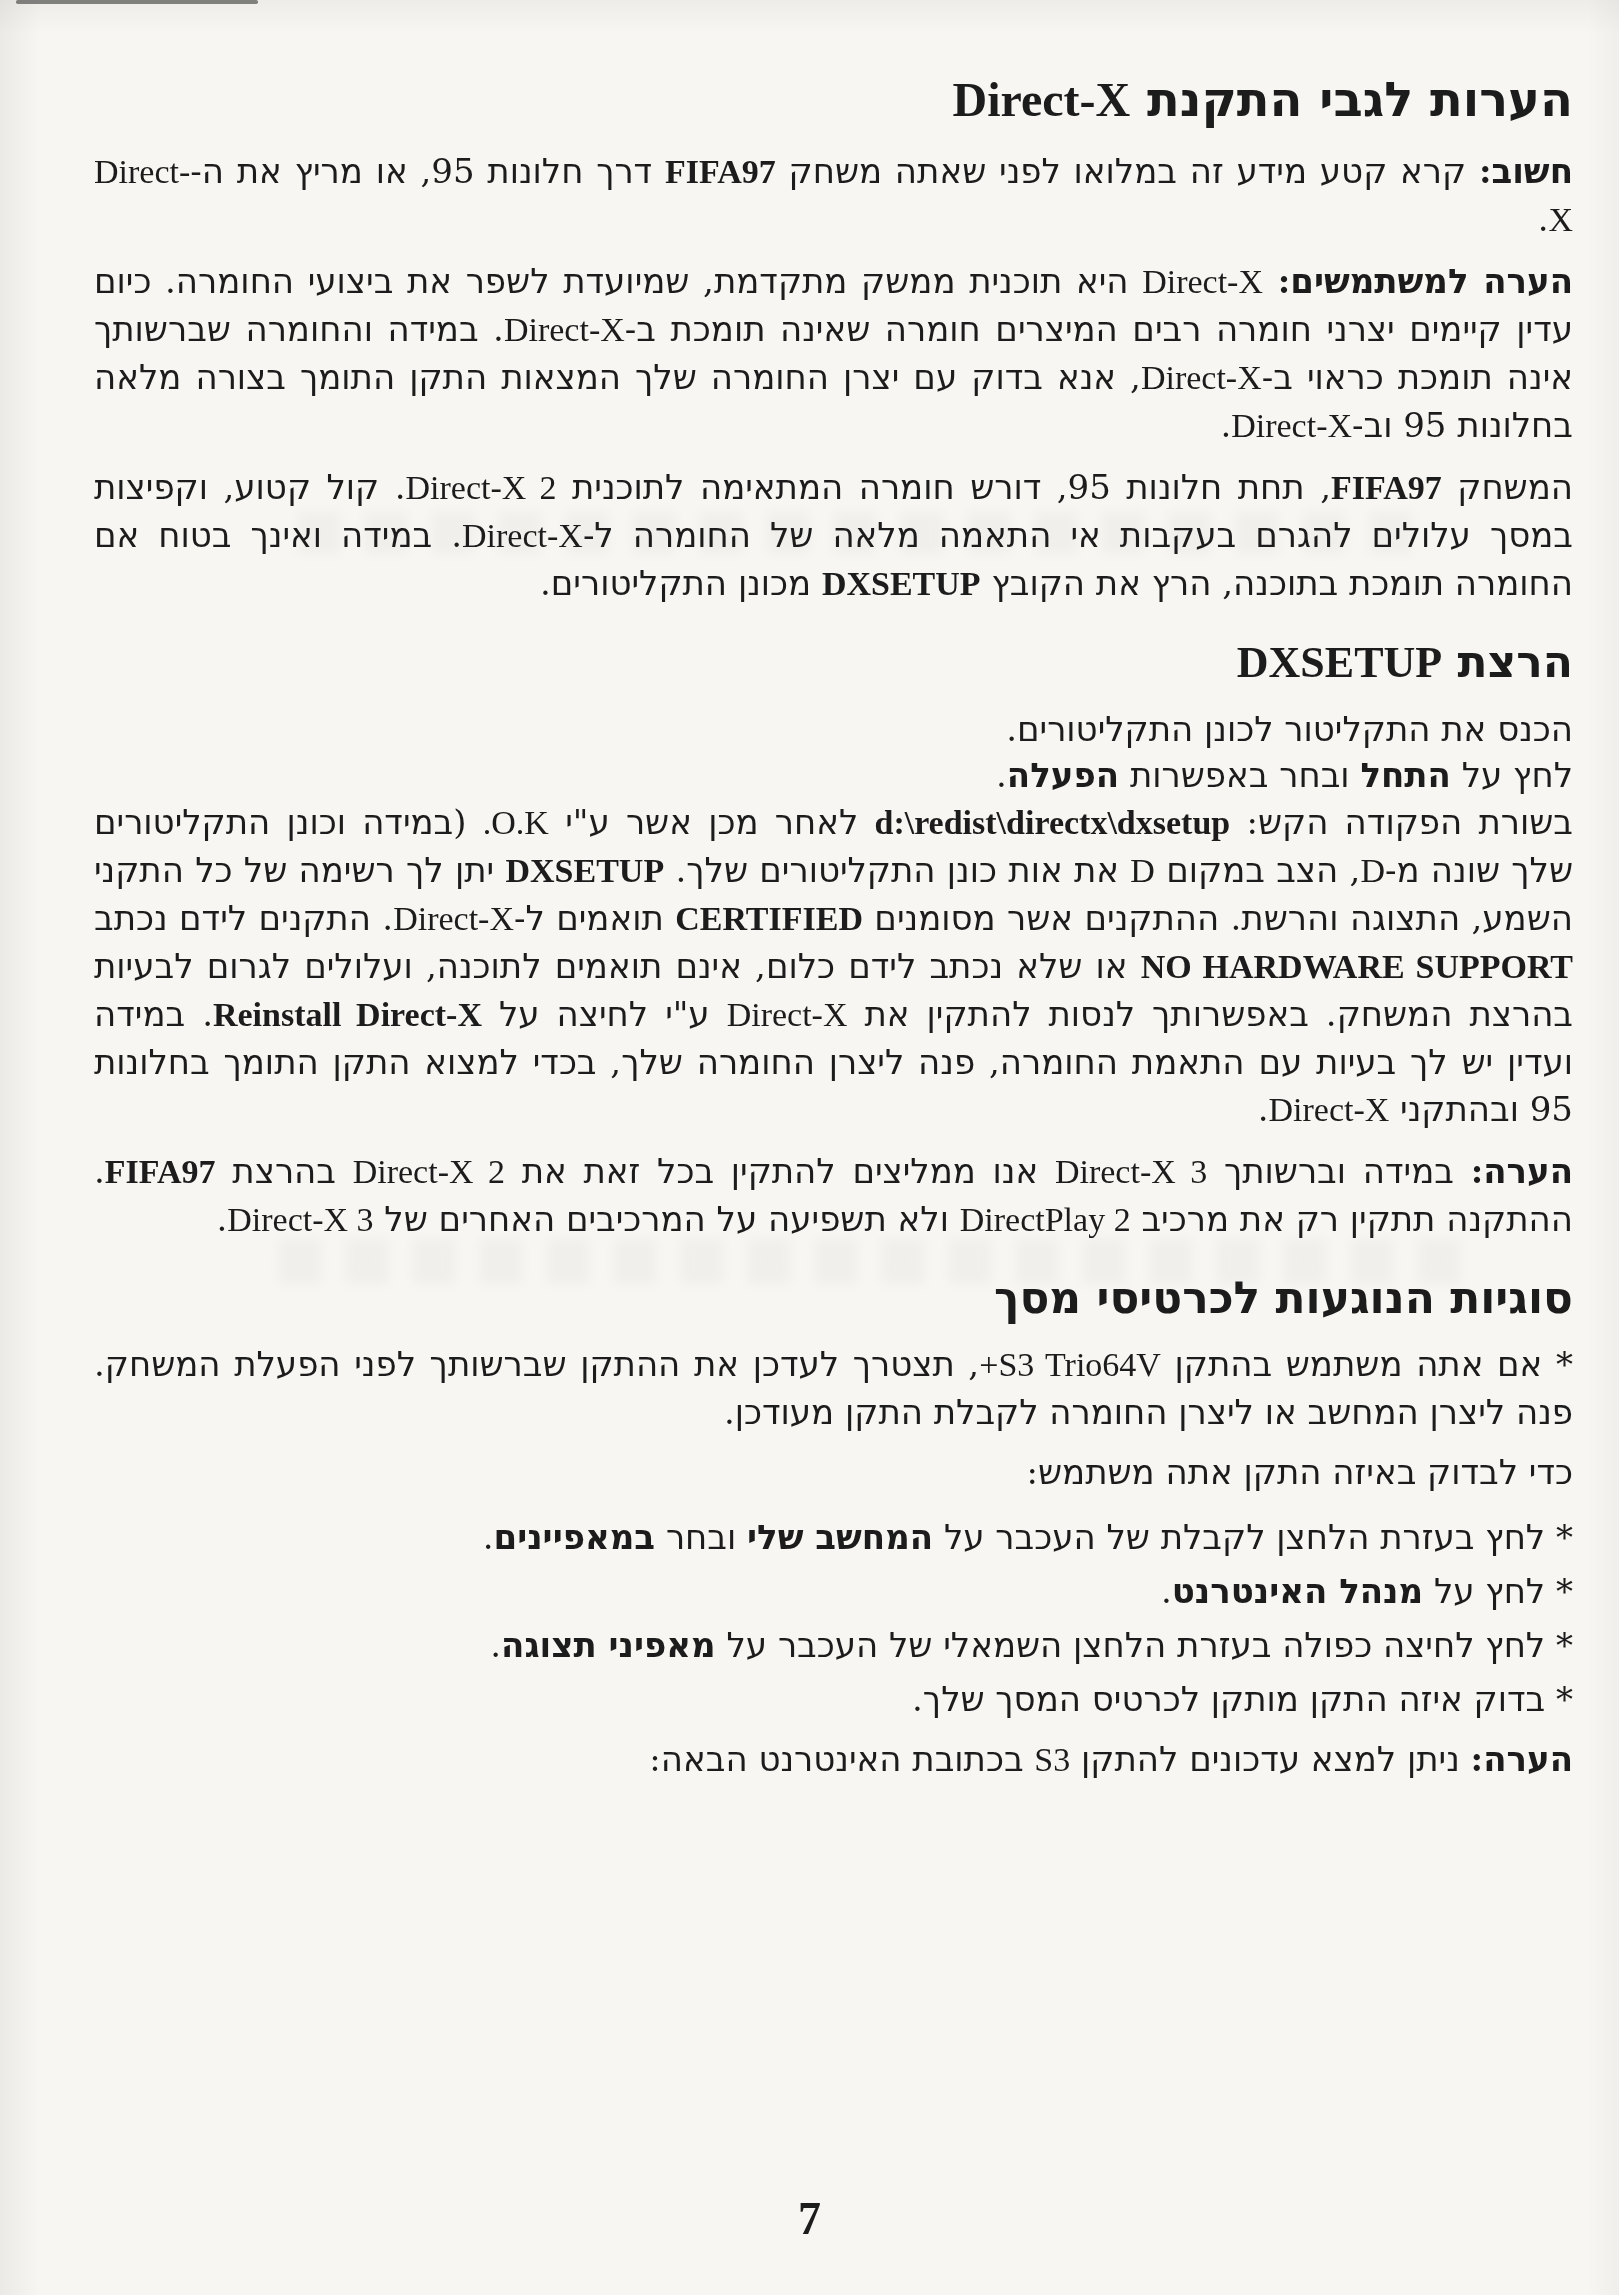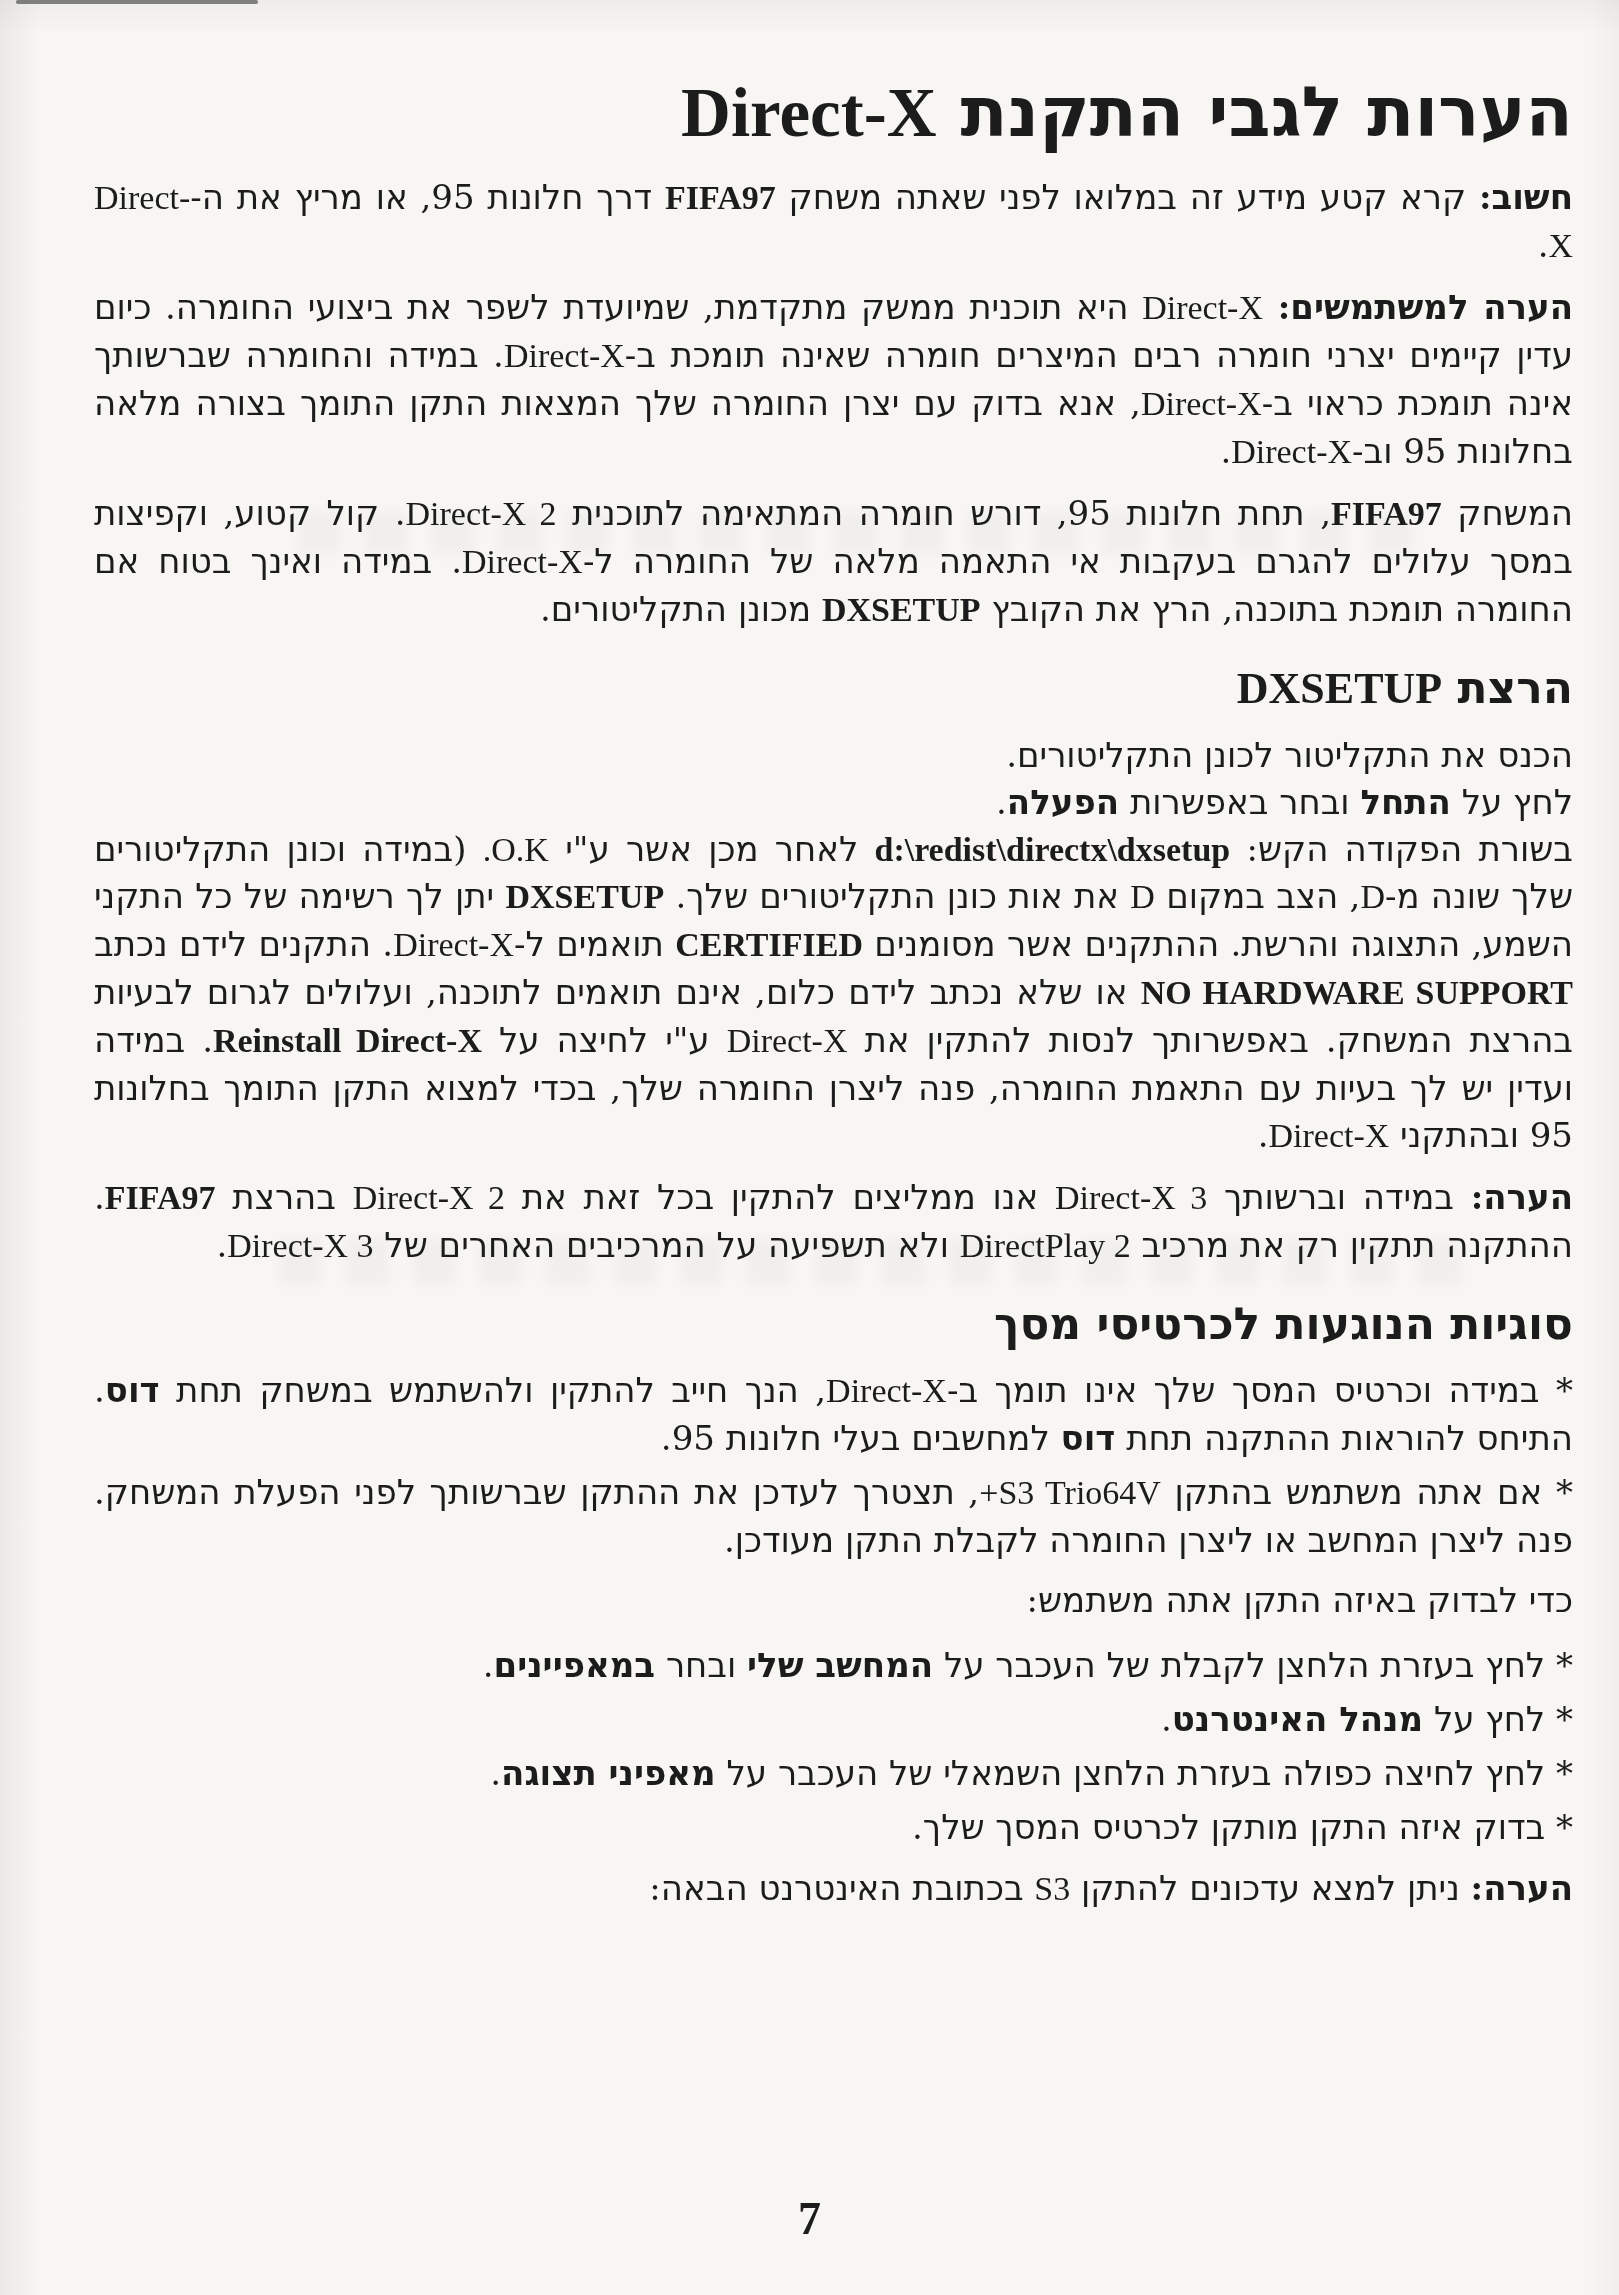--- a/index.html
+++ b/index.html
@@ -25,21 +25,21 @@
     position:absolute;opacity:.05;filter:blur(5.5px);
     background:repeating-linear-gradient(90deg,#777 0 42px,transparent 42px 67px);
     pointer-events:none;
   }
   .bleed-1{top:512px;right:200px;width:1121px;height:42px;}
   .bleed-2{top:1239px;right:158px;width:1182px;height:45px;}
   .content{
     position:absolute;top:72px;right:46px;width:1479px;
   }
   .h1{
-    font-size:69px;font-weight:bold;line-height:1.15;
+    font-size:48px;font-weight:bold;line-height:1.15;
     margin:0 0 20.6px 0;text-align:right;
   }
   .h2{
     font-size:44px;font-weight:bold;line-height:1.15;
     margin:29px 0 17px 0;text-align:right;
   }
   .body{
     font-size:34px;line-height:1.38;
     text-align:justify;margin:0;
   }
@@ -88,21 +88,20 @@
     <p class="body"><span class="">הכנס את התקליטור לכונן התקליטורים.</span></p>
 
     <p class="body"><span class="">לחץ על </span><span class="b ">התחל</span><span class=""> ובחר באפשרות </span><span class="b ">הפעלה</span><span class="">.</span></p>
 
     <p class="body para-gap"><span class="">בשורת הפקודה הקש: </span><span class="b lat">d:\redist\directx\dxsetup</span><span class=""> לאחר מכן אשר ע"י </span><span class="lat">O.K.</span><span class=""> (במידה וכונן התקליטורים שלך שונה מ-</span><span class="lat">D</span><span class="">, הצב במקום </span><span class="lat">D</span><span class=""> את אות כונן התקליטורים שלך. </span><span class="b lat">DXSETUP</span><span class=""> יתן לך רשימה של כל התקני השמע, התצוגה והרשת. ההתקנים אשר מסומנים </span><span class="b lat">CERTIFIED</span><span class=""> תואמים ל-</span><span class="lat">Direct-X</span><span class="">. התקנים לידם נכתב </span><span class="b lat">NO HARDWARE SUPPORT</span><span class=""> או שלא נכתב לידם כלום, אינם תואמים לתוכנה, ועלולים לגרום לבעיות בהרצת המשחק. באפשרותך לנסות להתקין את </span><span class="lat">Direct-X</span><span class=""> ע"י לחיצה על </span><span class="b lat">Reinstall Direct-X</span><span class="">. במידה ועדין יש לך בעיות עם התאמת החומרה, פנה ליצרן החומרה שלך, בכדי למצוא התקן התומך בחלונות 95 ובהתקני </span><span class="lat">Direct-X</span><span class="">.</span></p>
 
     <p class="body note-gap"><span class="b ">הערה:</span><span class=""> במידה וברשותך </span><span class="lat">Direct-X 3</span><span class=""> אנו ממליצים להתקין בכל זאת את </span><span class="lat">Direct-X 2</span><span class=""> בהרצת </span><span class="b lat">FIFA97</span><span class="">. ההתקנה תתקין רק את מרכיב </span><span class="lat">DirectPlay 2</span><span class=""> ולא תשפיעה על המרכיבים האחרים של </span><span class="lat">Direct-X 3</span><span class="">.</span></p>
 
     <h2 class="h2"><span class="">סוגיות הנוגעות לכרטיסי מסך</span></h2>
 
-    <p class="body bullet"><span class="">* במידה וכרטיס המסך שלך אינו תומך ב-</span><span class="lat">Direct-X</span><span class="">, הנך חייב להתקין ולהשתמש במשחק תחת </span><span class="b ">דוס</span><span class="">. התיחס להוראות ההתקנה תחת </span><span class="b ">דוס</span><span class=""> למחשבים בעלי חלונות 95.</span></p>
 
     <p class="body bullet"><span class="">* אם אתה משתמש בהתקן </span><span class="lat">S3 Trio64V+</span><span class="">, תצטרך לעדכן את ההתקן שברשותך לפני הפעלת המשחק. פנה ליצרן המחשב או ליצרן החומרה לקבלת התקן מעודכן.</span></p>
 
     <p class="body intro-gap"><span class="">כדי לבדוק באיזה התקן אתה משתמש:</span></p>
 
     <p class="body bullet"><span class="">* לחץ בעזרת הלחצן לקבלת של העכבר על </span><span class="b ">המחשב שלי</span><span class=""> ובחר </span><span class="b ">במאפיינים</span><span class="">.</span></p>
 
     <p class="body bullet"><span class="">* לחץ על </span><span class="b ">מנהל האינטרנט</span><span class="">.</span></p>
 
     <p class="body bullet"><span class="">* לחץ לחיצה כפולה בעזרת הלחצן השמאלי של העכבר על </span><span class="b ">מאפיני תצוגה</span><span class="">.</span></p>

